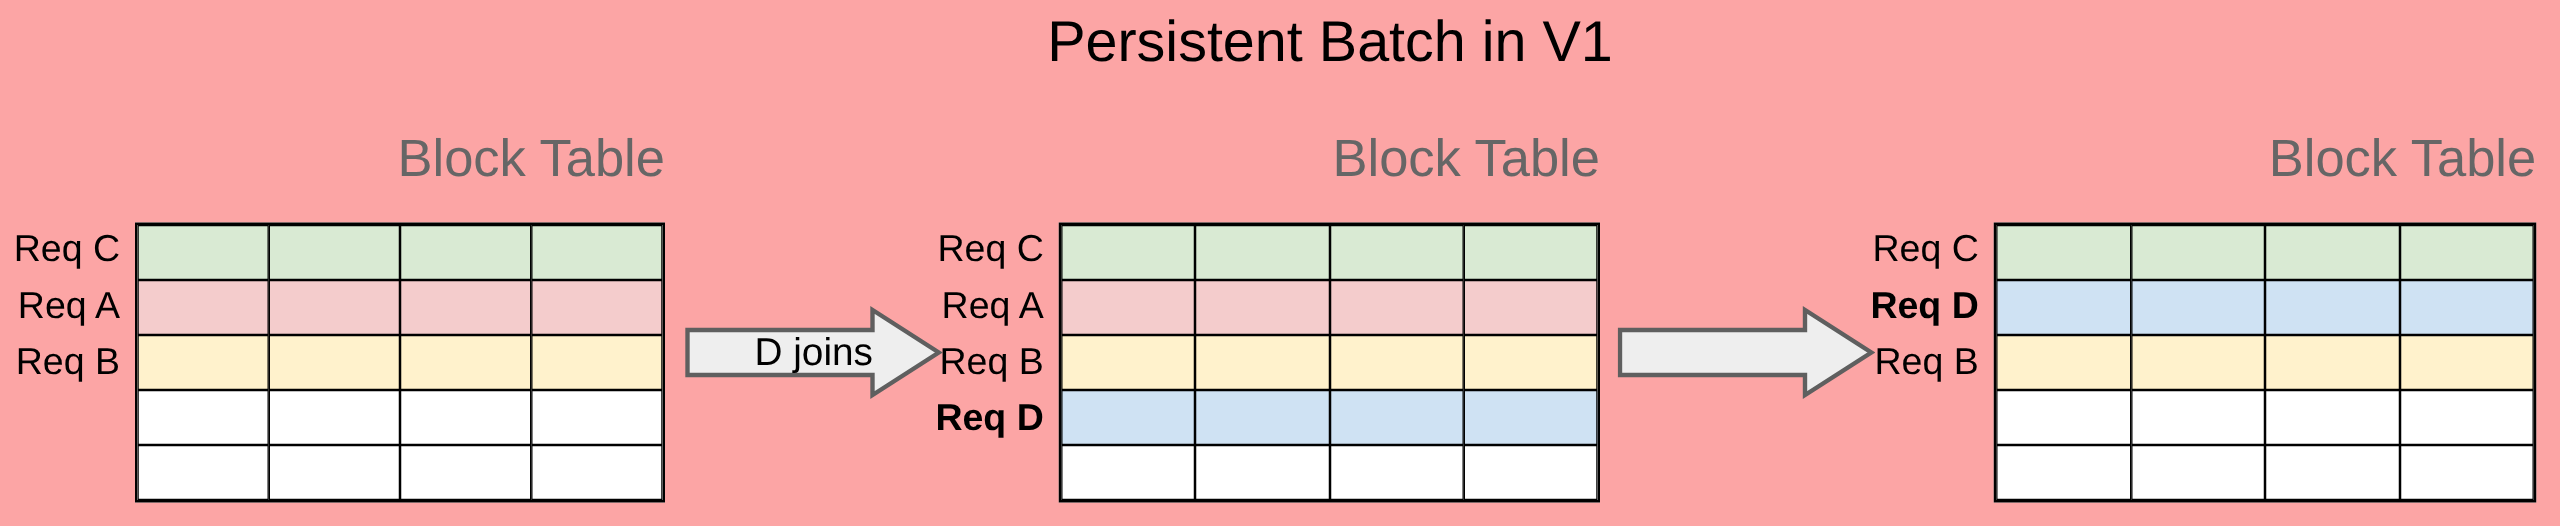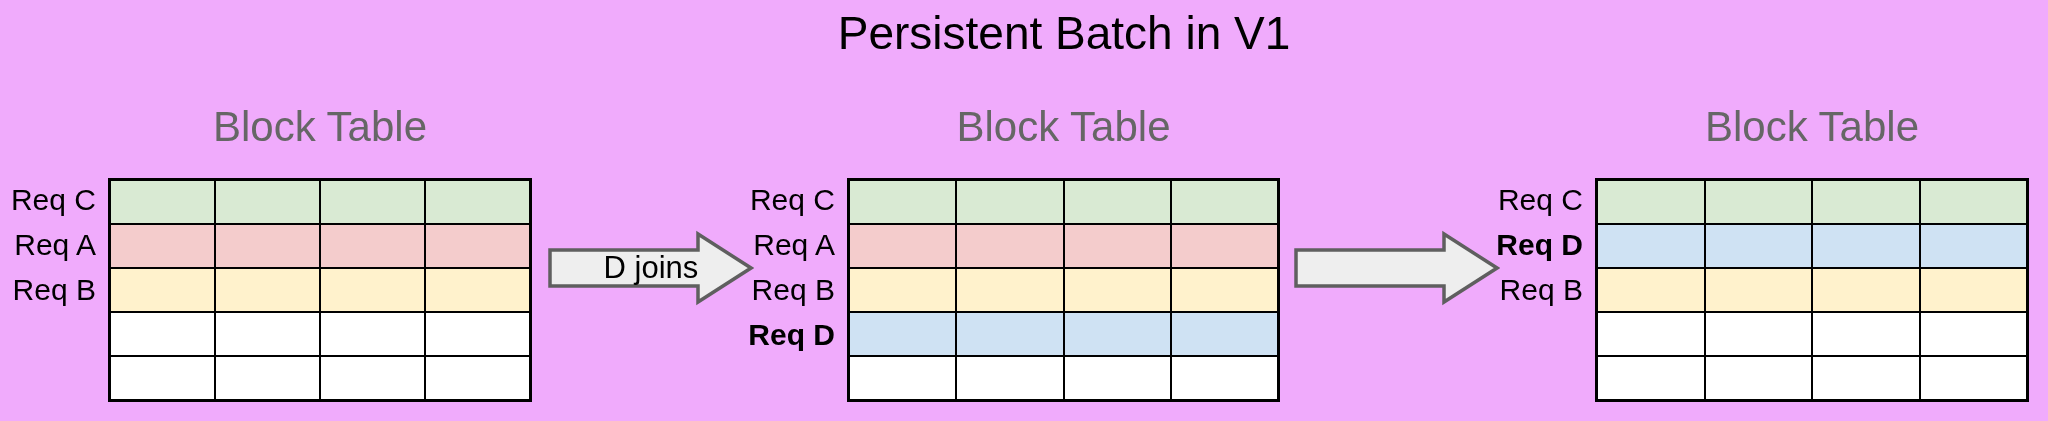--- a/index.html
+++ b/index.html
@@ -1,40 +1,40 @@
 <!DOCTYPE html>
 <html><head>
 <meta charset="utf-8">
 <style>
   html, body { margin: 0; padding: 0; background: #ffffff; }
   #canvas {
     position: relative;
     width: 2048px;
     height: 421px;
-    background: #f0abfc;
+    background: #fca5a5;
     font-family: "Liberation Sans", sans-serif;
     overflow: hidden;
   }
   .title {
     position: absolute;
     top: 6px;
     left: 1064px;
     transform: translateX(-50%);
     font-size: 46px;
     line-height: 1.2;
     color: #000000;
     white-space: nowrap;
   }
   .stage-heading {
     position: absolute;
     top: 102px;
     font-size: 42px;
     line-height: 1.2;
     color: #666666;
-    text-align: center;
+    text-align: right;
     white-space: nowrap;
   }
   .labels {
     position: absolute;
     top: 178px;
     height: 224px;
     width: 150px;
     display: grid;
     grid-template-rows: repeat(5, 1fr);
   }
@@ -58,21 +58,21 @@
   }
   .grid-row {
     display: grid;
     grid-template-columns: repeat(4, 1fr);
   }
   .cell {
     border: 1px solid #000000;
   }
   .arrow {
     position: absolute;
-    top: 230px;
+    top: 244px;
     width: 206px;
     height: 76px;
   }
   .arrow svg { position: absolute; left: 0; top: 0; }
   .arrow polygon {
     fill: #eeeeee;
     stroke: #5f5f5f;
     stroke-width: 3.5;
     stroke-linejoin: miter;
   }

